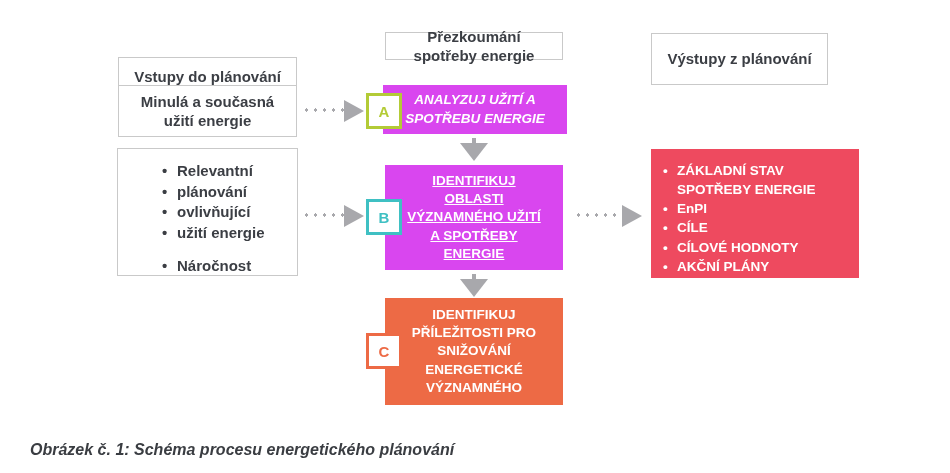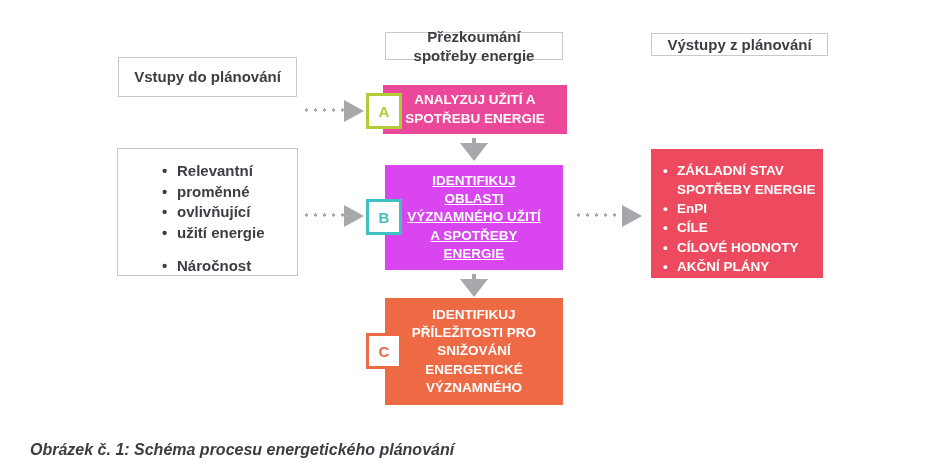--- a/index.html
+++ b/index.html
@@ -32,21 +32,21 @@
     color: #ffffff;
     font-weight: 700;
     font-size: 13.5px;
     line-height: 1.35;
     display: flex;
     align-items: center;
     justify-content: center;
     text-align: center;
   }
   .cbox .inner { max-width: 150px; }
-  .box-green  { background: #ec4899; }
+  .box-green  { background: #d946ef; font-style: italic; }
   .box-teal   { background: #d946ef; text-decoration: underline; }
   .box-orange { background: #ed6a45; }
   .box-red    { background: #ee4a5f; }
   
   .badge {
     position: absolute;
     width: 36px;
     height: 36px;
     background: #ffffff;
     border: 3px solid;
@@ -141,29 +141,32 @@
 <body>
 
 <div class="canvas">
 
   <div class="wbox" style="left:118px; top:33px; width:179px; height:40px;margin-top:24px;">
     <span>Vstupy do plánování</span>
   </div>
   <div class="wbox" style="left:385px; top:32px; width:178px; height:28px;">
     <span class="inner" style="max-width:150px;">Přezkoumání spotřeby energie</span>
   </div>
-  <div class="wbox" style="left:651px; top:33px; width:177px; height:23px;">
+  <div class="wbox" style="left:651px; top:33px; width:177px; height:52px;">
     <span>Výstupy z plánování</span>
   </div>
 
+  <div class="wbox" style="left:118px; top:85px; width:179px; height:52px;">
+    <span class="inner" style="max-width:150px;">Minulá a současná užití energie</span>
+  </div>
 
   <div class="wbox vars-box" style="left:117px; top:148px; width:181px; height:128px;">
     <ul class="blist">
       <li>Relevantní</li>
-      <li>proměnné</li>
+      <li>plánování</li>
       <li>ovlivňující</li>
       <li>užití energie</li>
     </ul>
     <div class="vars-gap"></div>
     <ul class="blist">
       <li>Náročnost</li>
     </ul>
   </div>
 
   <div class="cbox box-green" style="left:383px; top:85px; width:184px; height:49px;">
@@ -180,21 +183,21 @@
     <span>B</span>
   </div>
 
   <div class="cbox box-orange" style="left:385px; top:298px; width:178px; height:107px;">
     <span class="inner" style="max-width:132px;">IDENTIFIKUJ PŘÍLEŽITOSTI PRO SNIŽOVÁNÍ ENERGETICKÉ VÝZNAMNÉHO</span>
   </div>
   <div class="badge badge-c" style="left:366px; top:333px;">
     <span>C</span>
   </div>
 
-  <div class="cbox box-red outputs-box" style="left:651px; top:149px; width:172px; height:129px;">
+  <div class="cbox box-red outputs-box" style="left:651px; top:149px; width:208px; height:129px;">
     <ul class="rlist">
       <li>ZÁKLADNÍ STAV SPOTŘEBY ENERGIE</li>
       <li>EnPI</li>
       <li>CÍLE</li>
       <li>CÍLOVÉ HODNOTY</li>
       <li>AKČNÍ PLÁNY</li>
     </ul>
   </div>
 
   <div class="dotline" style="left:302px; top:108px; width:42px;"></div>

